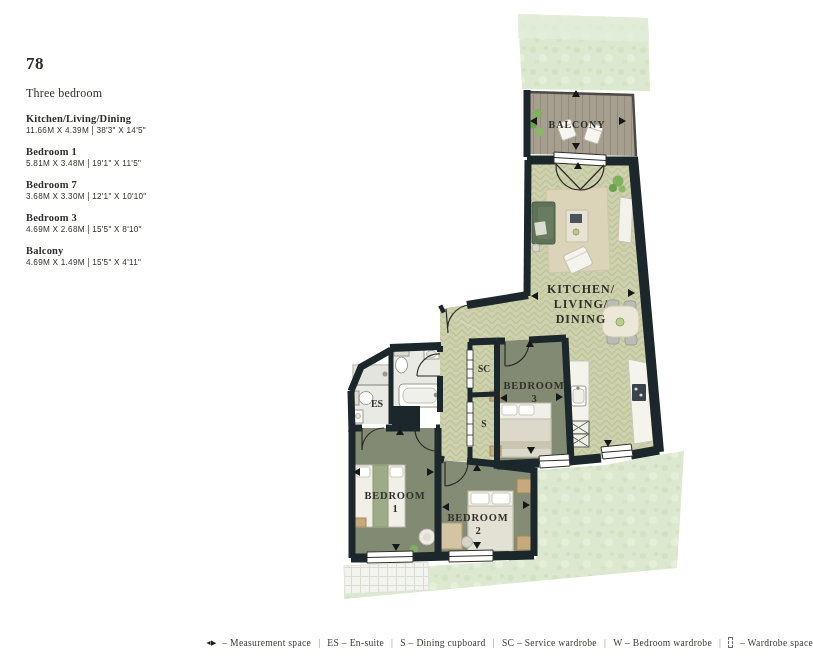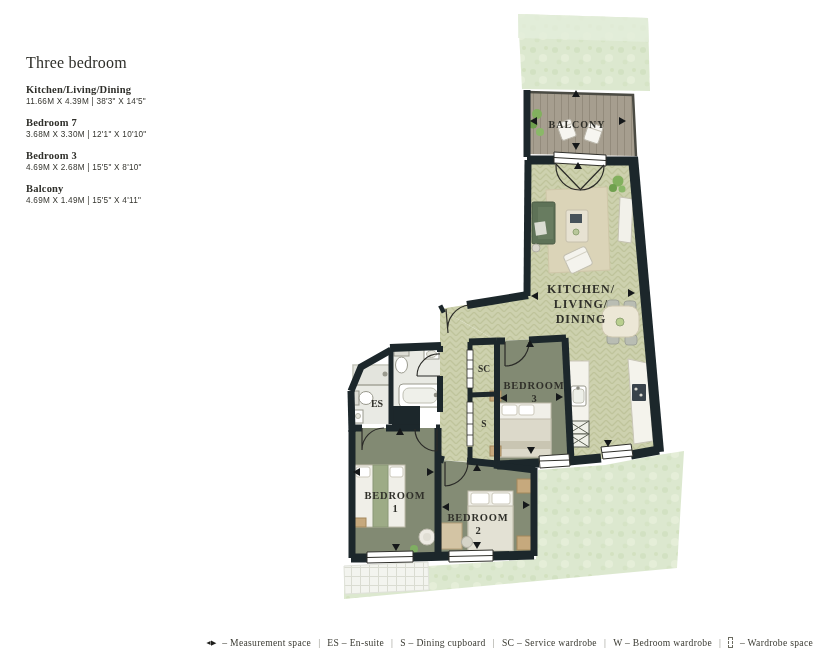--- a/index.html
+++ b/index.html
@@ -2,43 +2,48 @@
 <html><head>
 <meta charset="utf-8">
 <style>
   html,body{margin:0;padding:0;}
   body{
     width:813px;height:661px;position:relative;background:#ffffff;
     font-family:"Liberation Serif", serif;color:#2f2f2a;overflow:hidden;
   }
   .spec{position:absolute;left:26px;top:54px;width:230px;}
   .plot-number{font-size:17px;font-weight:bold;letter-spacing:.5px;margin:0 0 12px 0;}
-  .unit-type{font-size:16px;margin:0 0 12px 0;letter-spacing:.2px;}
+  .unit-type{font-size:12px;margin:0 0 12px 0;letter-spacing:.2px;}
   .room-entry{margin:0 0 11px 0;}
   .room-name{font-size:10.5px;letter-spacing:.2px;margin:0 0 2px 0;font-weight:bold;}
   .room-dims{font-family:"Liberation Sans", sans-serif;font-size:8.2px;letter-spacing:.25px;color:#35352f;}
   .legend{
     position:absolute;left:205px;right:0;top:637px;display:flex;align-items:center;
     justify-content:center;gap:7px;font-size:9.6px;color:#3c3c34;letter-spacing:.3px;white-space:nowrap;
   }
   .legend .sep{color:#8f8f85;}
   .legend .tri{font-size:7px;letter-spacing:-1px;color:#1d1d1a;}
   .legend .wbox{display:inline-block;width:9px;height:9px;border:1px dashed #6b6b60;vertical-align:-1px;}
   svg{position:absolute;left:0;top:0;}
   svg text{font-family:"Liberation Serif", serif;font-weight:bold;fill:#30302a;}
 </style>
 </head>
 <body>
 
 <div class="spec">
+  <div class="plot-number">78</div>
   <div class="unit-type">Three bedroom</div>
 
   <div class="room-entry">
     <div class="room-name">Kitchen/Living/Dining</div>
     <div class="room-dims">11.66M X 4.39M | 38'3" X 14'5"</div>
+  </div>
+  <div class="room-entry">
+    <div class="room-name">Bedroom 1</div>
+    <div class="room-dims">5.81M X 3.48M | 19'1" X 11'5"</div>
   </div>
   <div class="room-entry">
     <div class="room-name">Bedroom 7</div>
     <div class="room-dims">3.68M X 3.30M | 12'1" X 10'10"</div>
   </div>
   <div class="room-entry">
     <div class="room-name">Bedroom 3</div>
     <div class="room-dims">4.69M X 2.68M | 15'5" X 8'10"</div>
   </div>
   <div class="room-entry">

